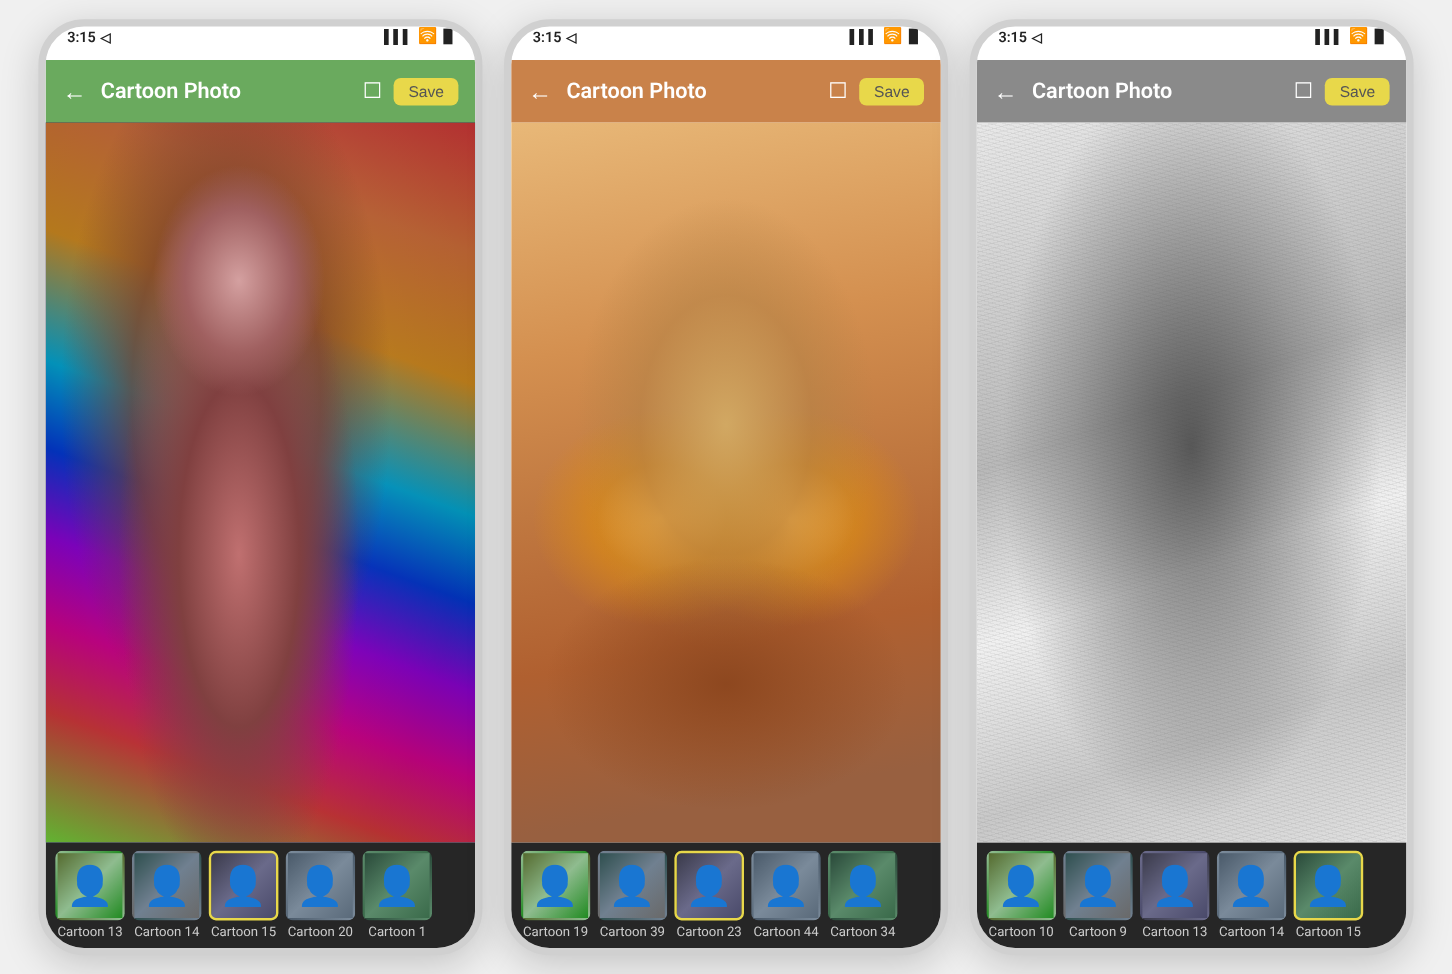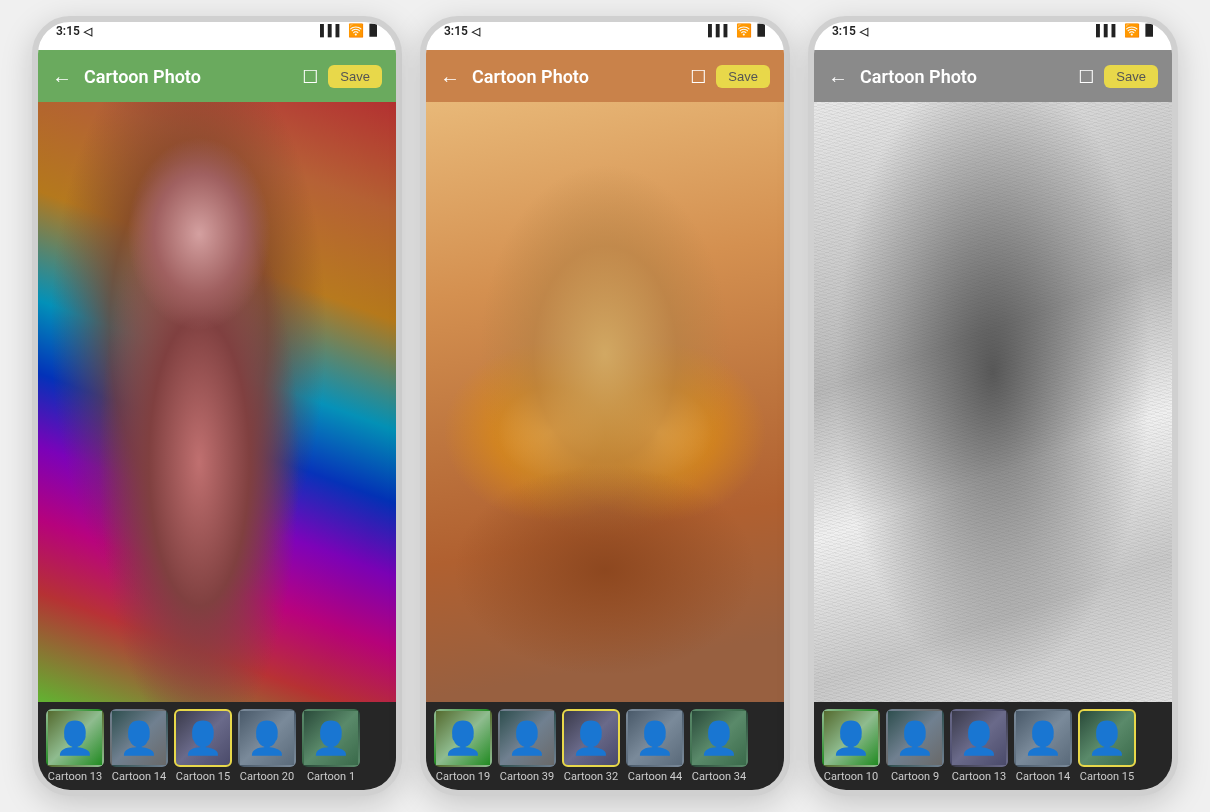--- a/index.html
+++ b/index.html
@@ -323,21 +323,21 @@
     <div class="thumb-item">
       <div class="thumb-img thumb-bg-2">
         <div class="thumb-person">👤</div>
       </div>
       <span class="thumb-label">Cartoon 39</span>
     </div>
     <div class="thumb-item">
       <div class="thumb-img thumb-bg-3 selected">
         <div class="thumb-person">👤</div>
       </div>
-      <span class="thumb-label">Cartoon 32</span>
+      <span class="thumb-label">Cartoon 23</span>
     </div>
     <div class="thumb-item">
       <div class="thumb-img thumb-bg-4">
         <div class="thumb-person">👤</div>
       </div>
       <span class="thumb-label">Cartoon 44</span>
     </div>
     <div class="thumb-item">
       <div class="thumb-img thumb-bg-5">
         <div class="thumb-person">👤</div>

